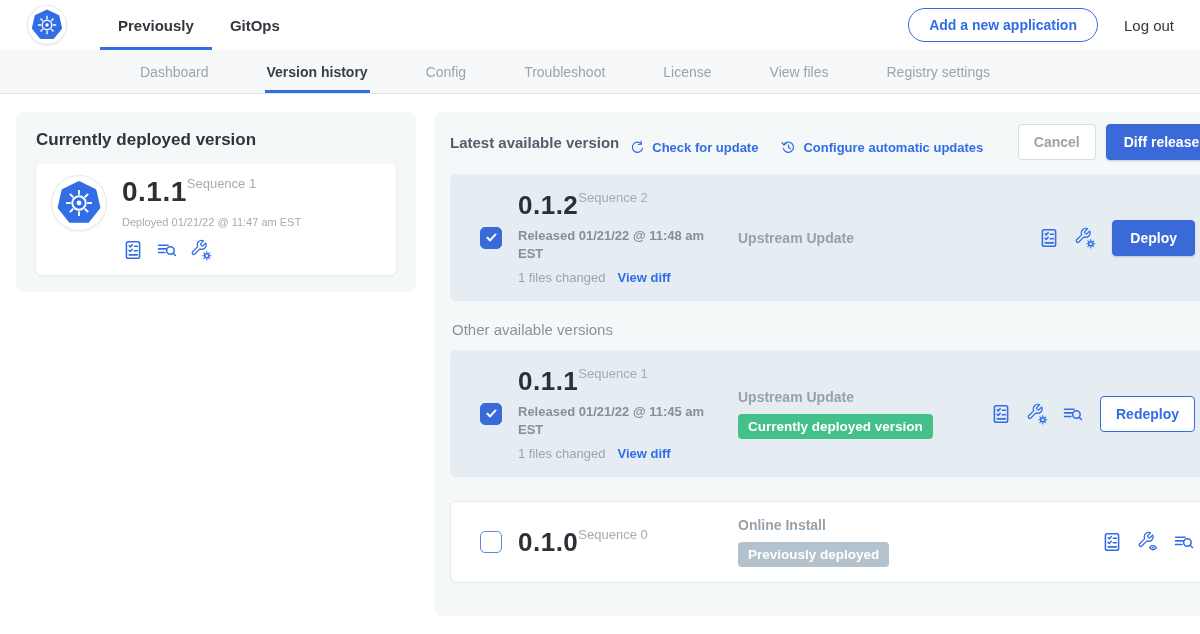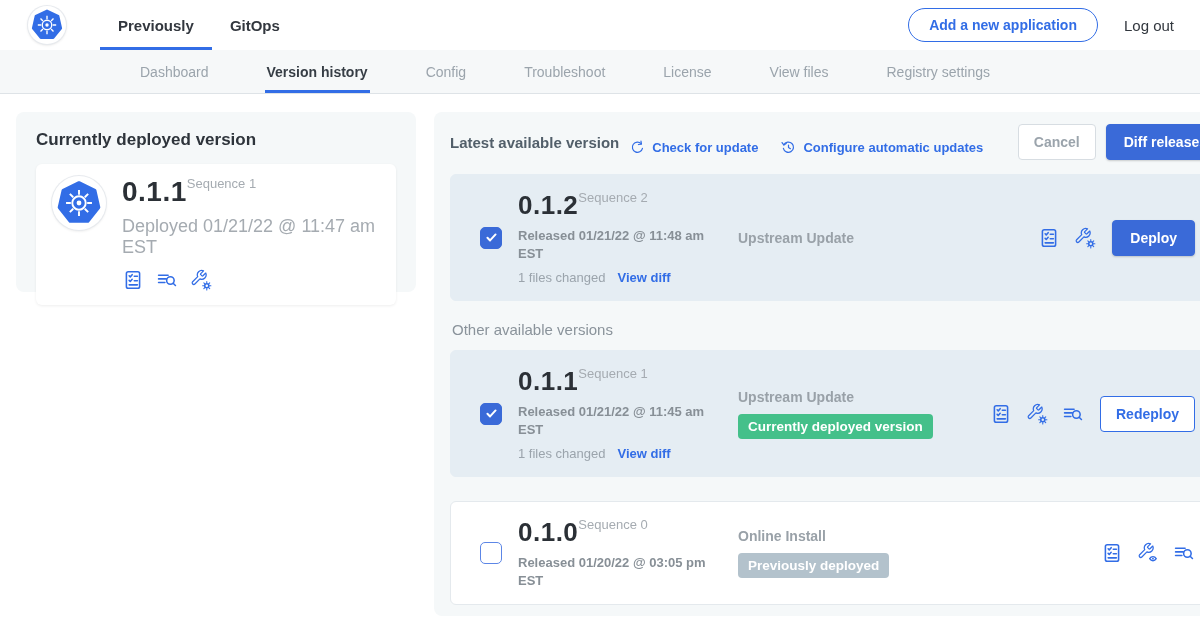--- a/index.html
+++ b/index.html
@@ -39,21 +39,21 @@
   
   .deployed-panel { width:400px; height:180px; padding:18px 20px; flex:0 0 auto; }
   .deployed-title { font-size:17px; font-weight:700; color:#2e343b; margin:0; }
   .deployed-card { margin-top:14px; background:#fff; border-radius:6px; padding:12px 16px 14px; box-shadow:0 1px 3px rgba(0,0,0,.07); display:flex; gap:16px; align-items:flex-start; }
   .app-logo-big { width:54px; height:54px; border-radius:50%; background:#fff; box-shadow:0 0 0 1px #e7eaee, 0 1px 3px rgba(0,0,0,.12); display:flex; align-items:center; justify-content:center; flex:0 0 auto; }
   .app-logo-big svg { width:48px; height:48px; display:block; }
   .version-row { display:flex; align-items:flex-start; gap:0; }
   .version-num { font-size:26px; font-weight:700; color:#2b3036; letter-spacing:.5px; }
   .deployed-card .version-num { font-size:28px; }
   .version-seq { font-size:13px; color:#a5abb1; }
-  .deployed-at { font-size:18px; color:#a5abb1; margin:8px 0 0; }
+  .deployed-at { font-size:11px; color:#a5abb1; margin:8px 0 0; }
   .icons-row { display:flex; gap:12px; margin-top:11px; }
   .icon-btn { width:22px; height:22px; color:#326de6; cursor:pointer; display:inline-block; }
   .icon-btn svg { width:100%; height:100%; display:block; }
 
   
   .updates-panel { flex:1; height:504px; padding:12px 16px; }
   .updates-header { display:flex; align-items:center; margin-bottom:14px; }
   .updates-title { font-size:15px; font-weight:700; color:#525f6a; margin:0; white-space:nowrap; }
   .header-links { display:flex; align-items:center; gap:22px; margin-left:10px; margin-top:10px; }
   .text-link { display:inline-flex; align-items:center; gap:6px; color:#326de6; font-size:13px; font-weight:700; cursor:pointer; white-space:nowrap; }
@@ -307,21 +307,20 @@
 
   <div class="version-card">
     <span class="checkbox">
       
     </span>
     <div class="version-block">
       <div class="version-row">
         <span class="version-num">0.1.0</span>
         <span class="version-seq">Sequence 0</span>
       </div>
-      <p class="released">Released 01/20/22 @ 03:05 pm EST</p>
 
     </div>
     <div class="middle-block">
       <p class="source">Online Install</p>
       <span class="badge muted">Previously deployed</span>
     </div>
     <div class="card-icons">
               <span class="icon-btn">
                 <svg viewBox="0 0 24 24" fill="none" stroke="currentColor" stroke-width="1.7" stroke-linecap="round" stroke-linejoin="round">
                   <rect x="4.8" y="3" width="14.4" height="18" rx="2"></rect>

